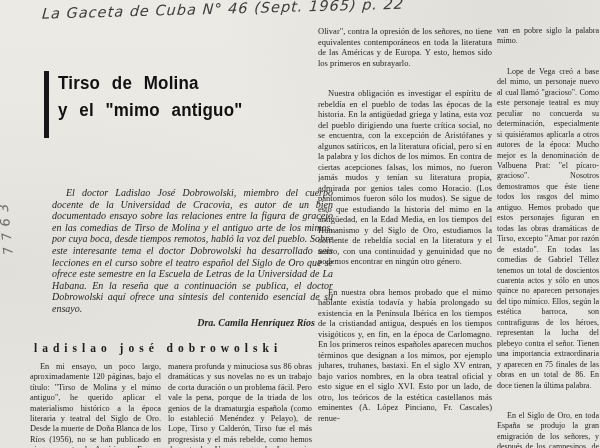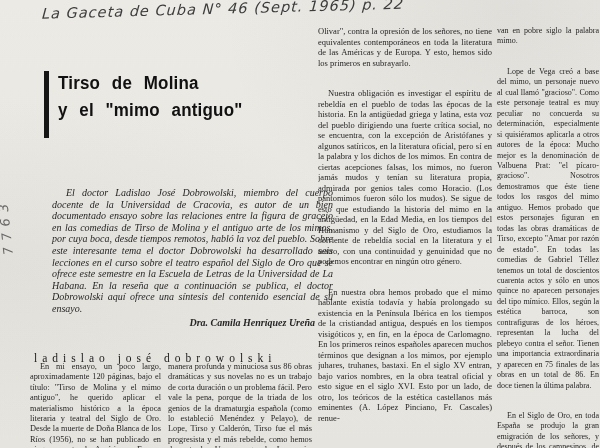--- a/index.html
+++ b/index.html
@@ -49,23 +49,23 @@
     font-style:italic;font-size:10px;line-height:11.6px;
     text-align:justify;color:#262626;
   }
   .intro p{margin:0;text-indent:14px;}
   .intro .signature{
     margin-top:2px;text-align:right;font-weight:bold;
     padding-right:18px;
   }
   
   .byline{
-    position:absolute;left:34px;top:352px;width:290px;
+    position:absolute;left:34px;top:342px;width:290px;
     font-family:"Liberation Serif", serif;
-    font-weight:normal;font-size:11.5px;letter-spacing:5px;
+    font-weight:bold;font-size:11.5px;letter-spacing:5px;
     color:#1c1c1c;white-space:nowrap;
   }
   
   .col{
     position:absolute;overflow:hidden;
     font-size:8.3px;line-height:10.4px;text-align:justify;
     color:#262626;
   }
   .col p{margin:0;text-indent:10px;}
   .col p.cont{text-indent:0;}
@@ -87,21 +87,21 @@
 
   <div class="title-bar"></div>
 
   <div class="title-lines">
     <div>Tirso de Molina</div>
     <div>y el "mimo antiguo"</div>
   </div>
 
   <div class="intro">
     <p>El doctor Ladislao José Dobrowolski, miembro del cuerpo docente de la Universidad de Cracovia, es autor de un bien documentado ensayo sobre las relaciones entre la figura de gracejo en las comedias de Tirso de Molina y el antiguo arte de los mimos, por cuya boca, desde tiempos remotos, habló la voz del pueblo. Sobre este interesante tema el doctor Dobrowolski ha desarrollado seis lecciones en el curso sobre el teatro español del Siglo de Oro que se ofrece este semestre en la Escuela de Letras de la Universidad de La Habana. En la reseña que a continuación se publica, el doctor Dobrowolski aquí ofrece una síntesis del contenido esencial de su ensayo.</p>
-    <div class="signature">Dra. Camila Henríquez Ureña</div>
+    <div class="signature">Dra. Camila Henríquez Ríos</div>
   </div>
 
   <div class="byline">ladislao josé dobrowolski</div>
 
   <div class="col col1">
     <p>En mi ensayo, un poco largo, aproximadamente 120 páginas, bajo el título: "Tirso de Molina y el mimo antiguo", he querido aplicar el materialismo histórico a la época literaria y teatral del Siglo de Oro. Desde la muerte de Doña Blanca de los Ríos (1956), no se han publicado en ninguna parte de América o Europa estudios extensos sobre Tirso de Molina y su teatro. El esfuerzo por estudiar de una</p>
   </div>
 
   <div class="col col2">
     <p class="cont">manera profunda y minuciosa sus 86 obras dramáticas y sus novelas no es un trabajo de corta duración o un problema fácil. Pero vale la pena, porque de la triada de los genios de la dramaturgia española (como lo estableció Menéndez y Pelayo), de Lope, Tirso y Calderón, Tirso fue el más progresista y el más rebelde, como hemos demostrado. Una arenga de Laurencia, aldeana pobre, en "La Dama del</p>

